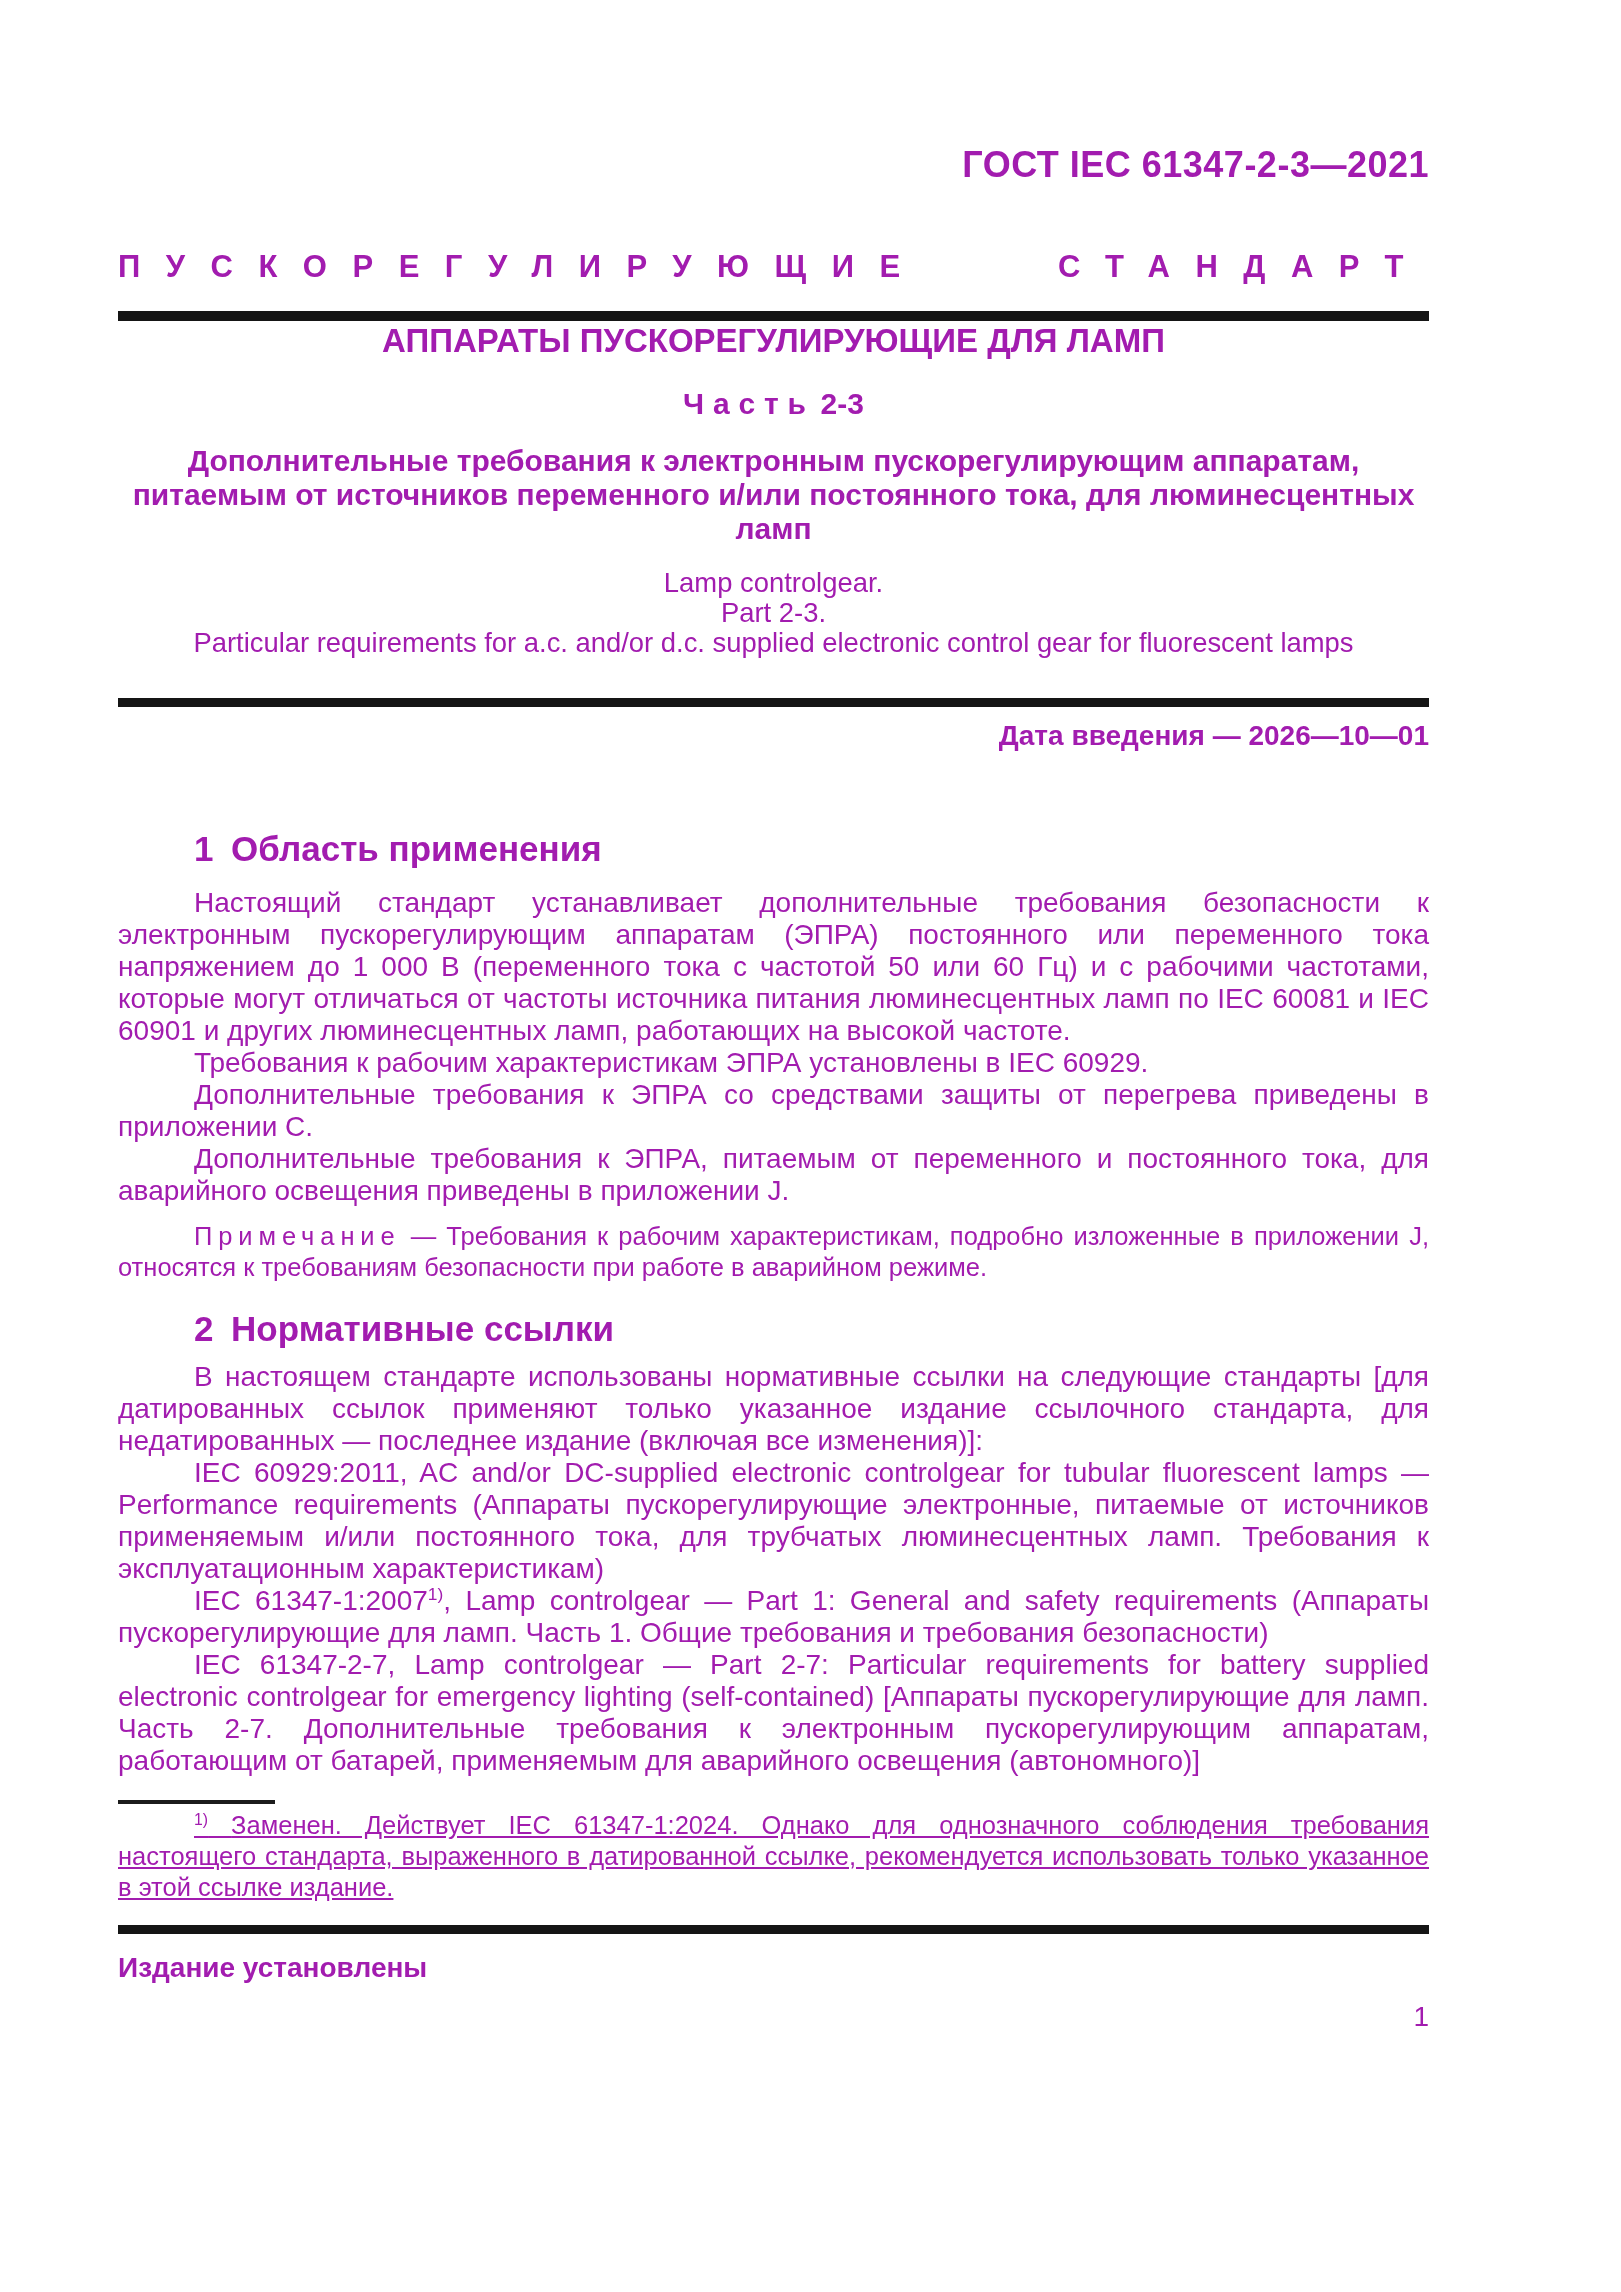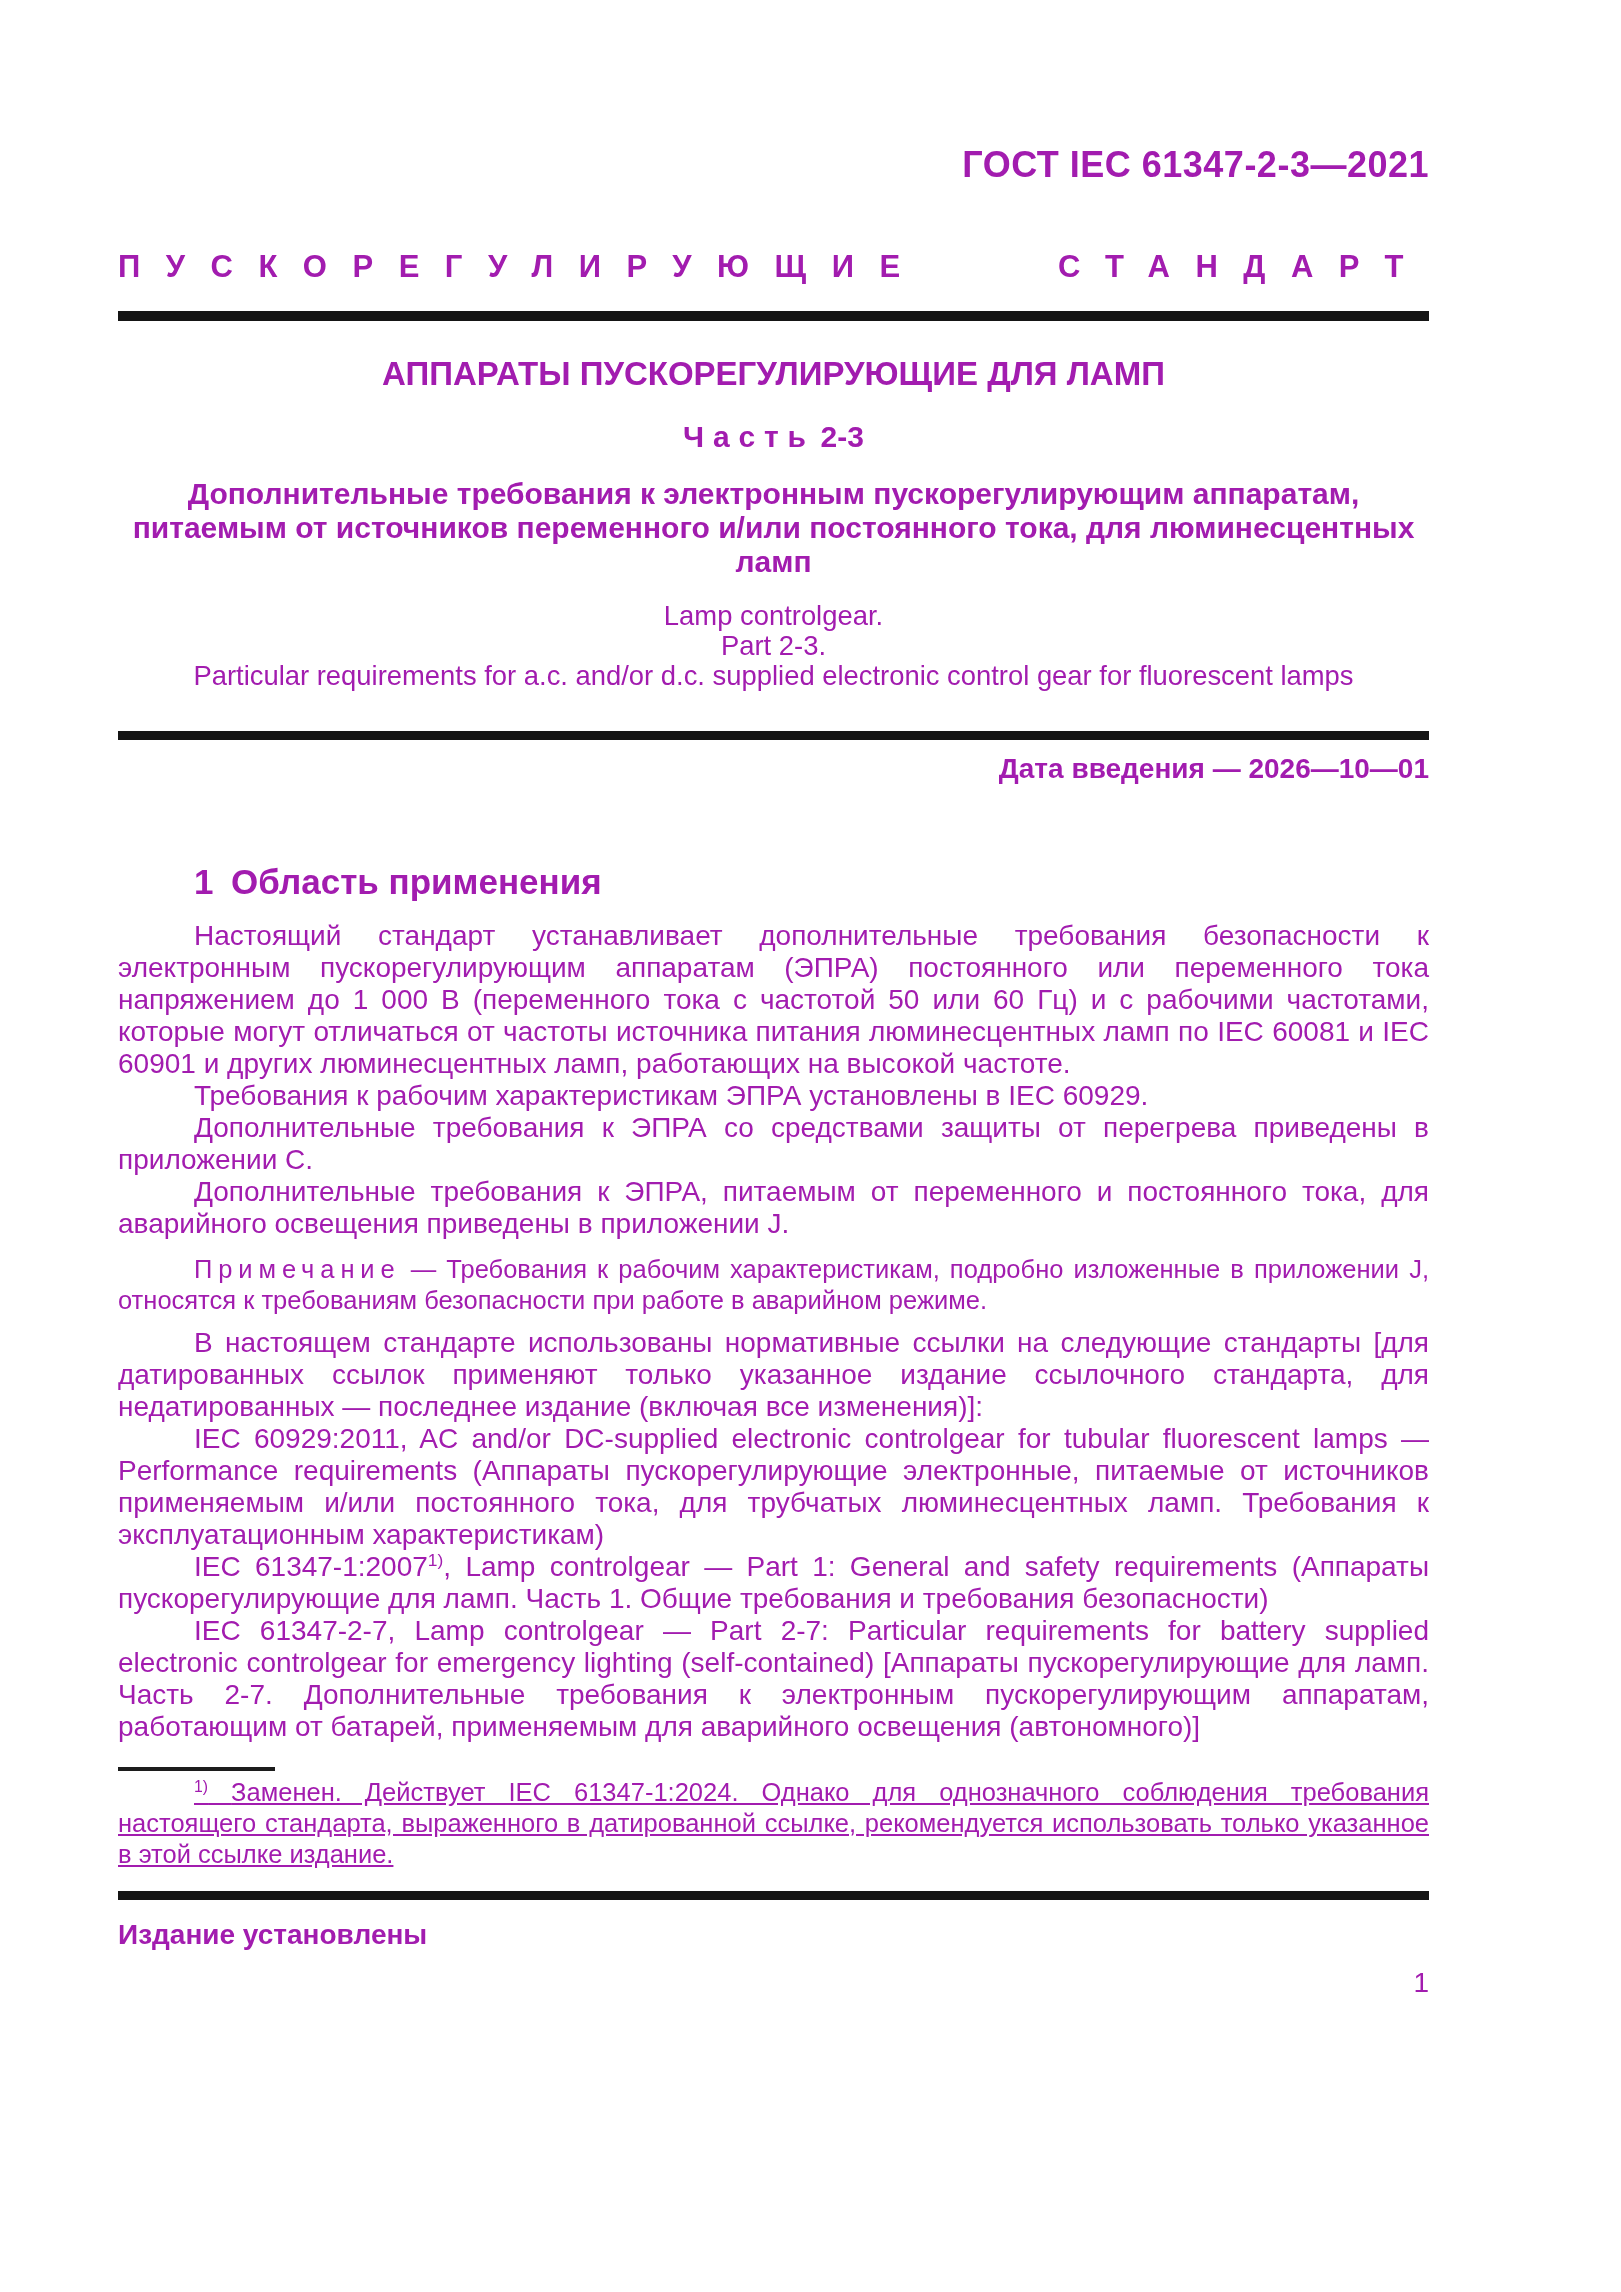--- a/index.html
+++ b/index.html
@@ -39,21 +39,20 @@
   }
   .std-band span { letter-spacing: 25.5px; }
   .rule-thick {
     height: 9.8px;
     background: #151515;
     margin-top: 27.4px;
   }
   .rule-thick.r2 { height: 8.8px; margin-top: 40px; }
   .rule-thick.r3 { height: 8.8px; margin-top: 21.6px; }
   .title-main {
-    margin-top: 33px;
     text-align: center;
     font-size: 33px;
     font-weight: bold;
     line-height: 39px;
   }
   .title-part {
     margin-top: 25.5px;
     text-align: center;
     font-size: 30px;
     font-weight: bold;
@@ -177,20 +176,21 @@
 
   <h2 class="sec s1"><span class="num">1</span><span>Область применения</span></h2>
 
   <p class="body first">Настоящий стандарт устанавливает дополнительные требования безопасности к электронным пускорегулирующим аппаратам (ЭПРА) постоянного или переменного тока напряжением до 1 000 В (переменного тока с частотой 50 или 60 Гц) и с рабочими частотами, которые могут отличаться от частоты источника питания люминесцентных ламп по IEC 60081 и IEC 60901 и других люминесцентных ламп, работающих на высокой частоте.</p>
   <p class="body">Требования к рабочим характеристикам ЭПРА установлены в IEC 60929.</p>
   <p class="body">Дополнительные требования к ЭПРА со средствами защиты от перегрева приведены в приложении С.</p>
   <p class="body">Дополнительные требования к ЭПРА, питаемым от переменного и постоянного тока, для аварийного освещения приведены в приложении J.</p>
 
   <p class="note"><span class="note-label">Примечание</span><span> — </span><span>Требования к рабочим характеристикам, подробно изложенные в приложении J, относятся к требованиям безопасности при работе в аварийном режиме.</span></p>
 
+  <h2 class="sec s2"><span class="num">2</span><span>Нормативные ссылки</span></h2>
 
   <p class="body first2">В настоящем стандарте использованы нормативные ссылки на следующие стандарты [для датированных ссылок применяют только указанное издание ссылочного стандарта, для недатированных — последнее издание (включая все изменения)]:</p>
   <p class="body">IEC 60929:2011, AC and/or DC-supplied electronic controlgear for tubular fluorescent lamps — Performance requirements (Аппараты пускорегулирующие электронные, питаемые от источников применяемым и/или постоянного тока, для трубчатых люминесцентных ламп. Требования к эксплуатационным характеристикам)</p>
   <p class="body"><span>IEC 61347-1:2007</span><sup class="fn">1)</sup><span>, Lamp controlgear — Part 1: General and safety requirements (Аппараты пускорегулирующие для ламп. Часть 1. Общие требования и требования безопасности)</span></p>
   <p class="body">IEC 61347-2-7, Lamp controlgear — Part 2-7: Particular requirements for battery supplied electronic controlgear for emergency lighting (self-contained) [Аппараты пускорегулирующие для ламп. Часть 2-7. Дополнительные требования к электронным пускорегулирующим аппаратам, работающим от батарей, применяемым для аварийного освещения (автономного)]</p>
 
   <div class="footnote-rule"></div>
 
   <p class="footnote"><sup class="fn">1)</sup> <span>Заменен. Действует IEC 61347-1:2024. Однако для однозначного соблюдения требования настоящего стандарта, выраженного в датированной ссылке, рекомендуется использовать только указанное в этой ссылке издание.</span></p>
 

